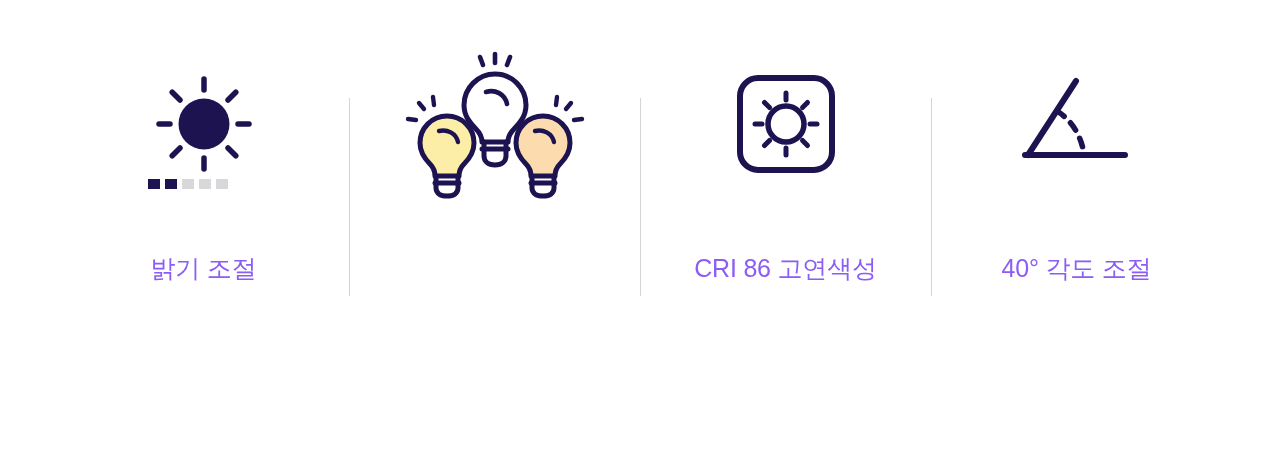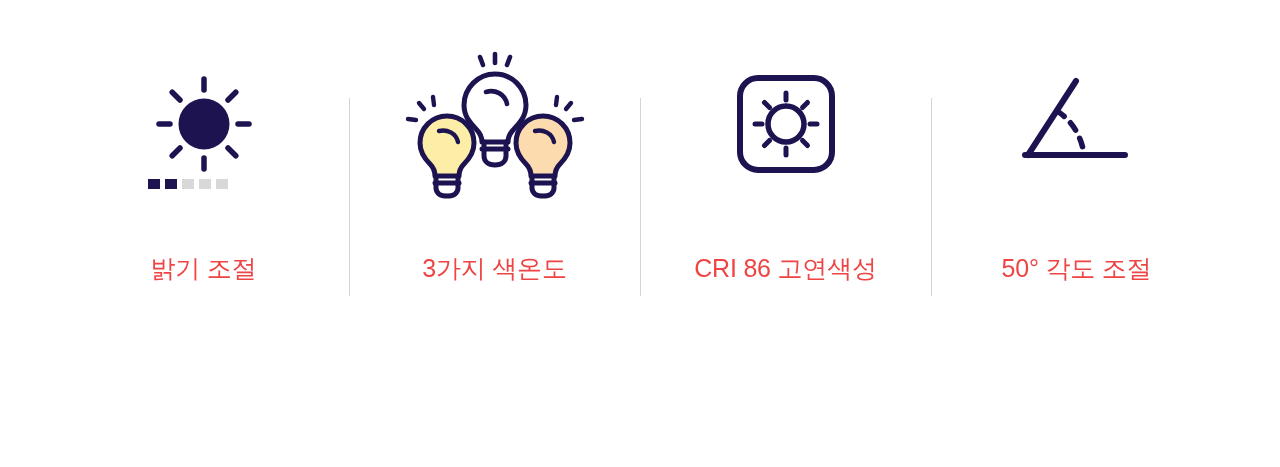--- a/index.html
+++ b/index.html
@@ -53,21 +53,21 @@
     display: flex;
     align-items: center;
     justify-content: center;
     padding-top: 8px;
     box-sizing: border-box;
   }
 
   .feature-label {
     font-size: 25px;
     line-height: 1;
-    color: #ef4444;
+    color: #8b5cf6;
     letter-spacing: -0.2px;
     white-space: nowrap;
     text-align: left;
     margin-top: 16px;
     font-weight: 400;
   }
 
   svg { display: block; }
 </style>
 </head>
@@ -137,21 +137,20 @@
             <path d="M132 132 L132 144 C132 149 136 152 143 152 C150 152 154 149 154 144 L154 132"></path>
             <g stroke-width="4.4">
               <line x1="171" y1="59" x2="166" y2="65"></line>
               <line x1="157" y1="53" x2="156" y2="61"></line>
               <line x1="182" y1="75" x2="174" y2="76"></line>
             </g>
           </g>
         </g>
       </svg>
     </div>
-    <div class="feature-label">3가지 색온도</div>
   </div>
 
   <div class="feature-item">
     <div class="icon-slot">
       <svg width="130" height="130" viewBox="0 0 130 130">
         <rect x="19" y="19" width="92" height="92" rx="18" ry="18" fill="none" stroke="#1d1350" stroke-width="6"></rect>
         <circle cx="65" cy="65" r="18" fill="none" stroke="#1d1350" stroke-width="5.5"></circle>
         <g stroke="#1d1350" stroke-width="5" stroke-linecap="round" fill="none">
           <line x1="65" y1="34" x2="65" y2="41"></line>
           <line x1="65" y1="89" x2="65" y2="96"></line>
@@ -170,16 +169,16 @@
   <div class="feature-item">
     <div class="icon-slot">
       <svg width="140" height="130" viewBox="0 0 140 130">
         <g stroke="#1d1350" fill="none" stroke-width="6" stroke-linecap="round">
           <line x1="21" y1="96" x2="69" y2="22"></line>
           <line x1="18" y1="96" x2="118" y2="96"></line>
         </g>
         <path d="M50 52 C63 60 74 75 77 95" fill="none" stroke="#1d1350" stroke-width="5.5" stroke-linecap="round" stroke-dasharray="9 9"></path>
       </svg>
     </div>
-    <div class="feature-label">50° 각도 조절</div>
+    <div class="feature-label">40° 각도 조절</div>
   </div>
 
 </div>
 
 </body></html>

